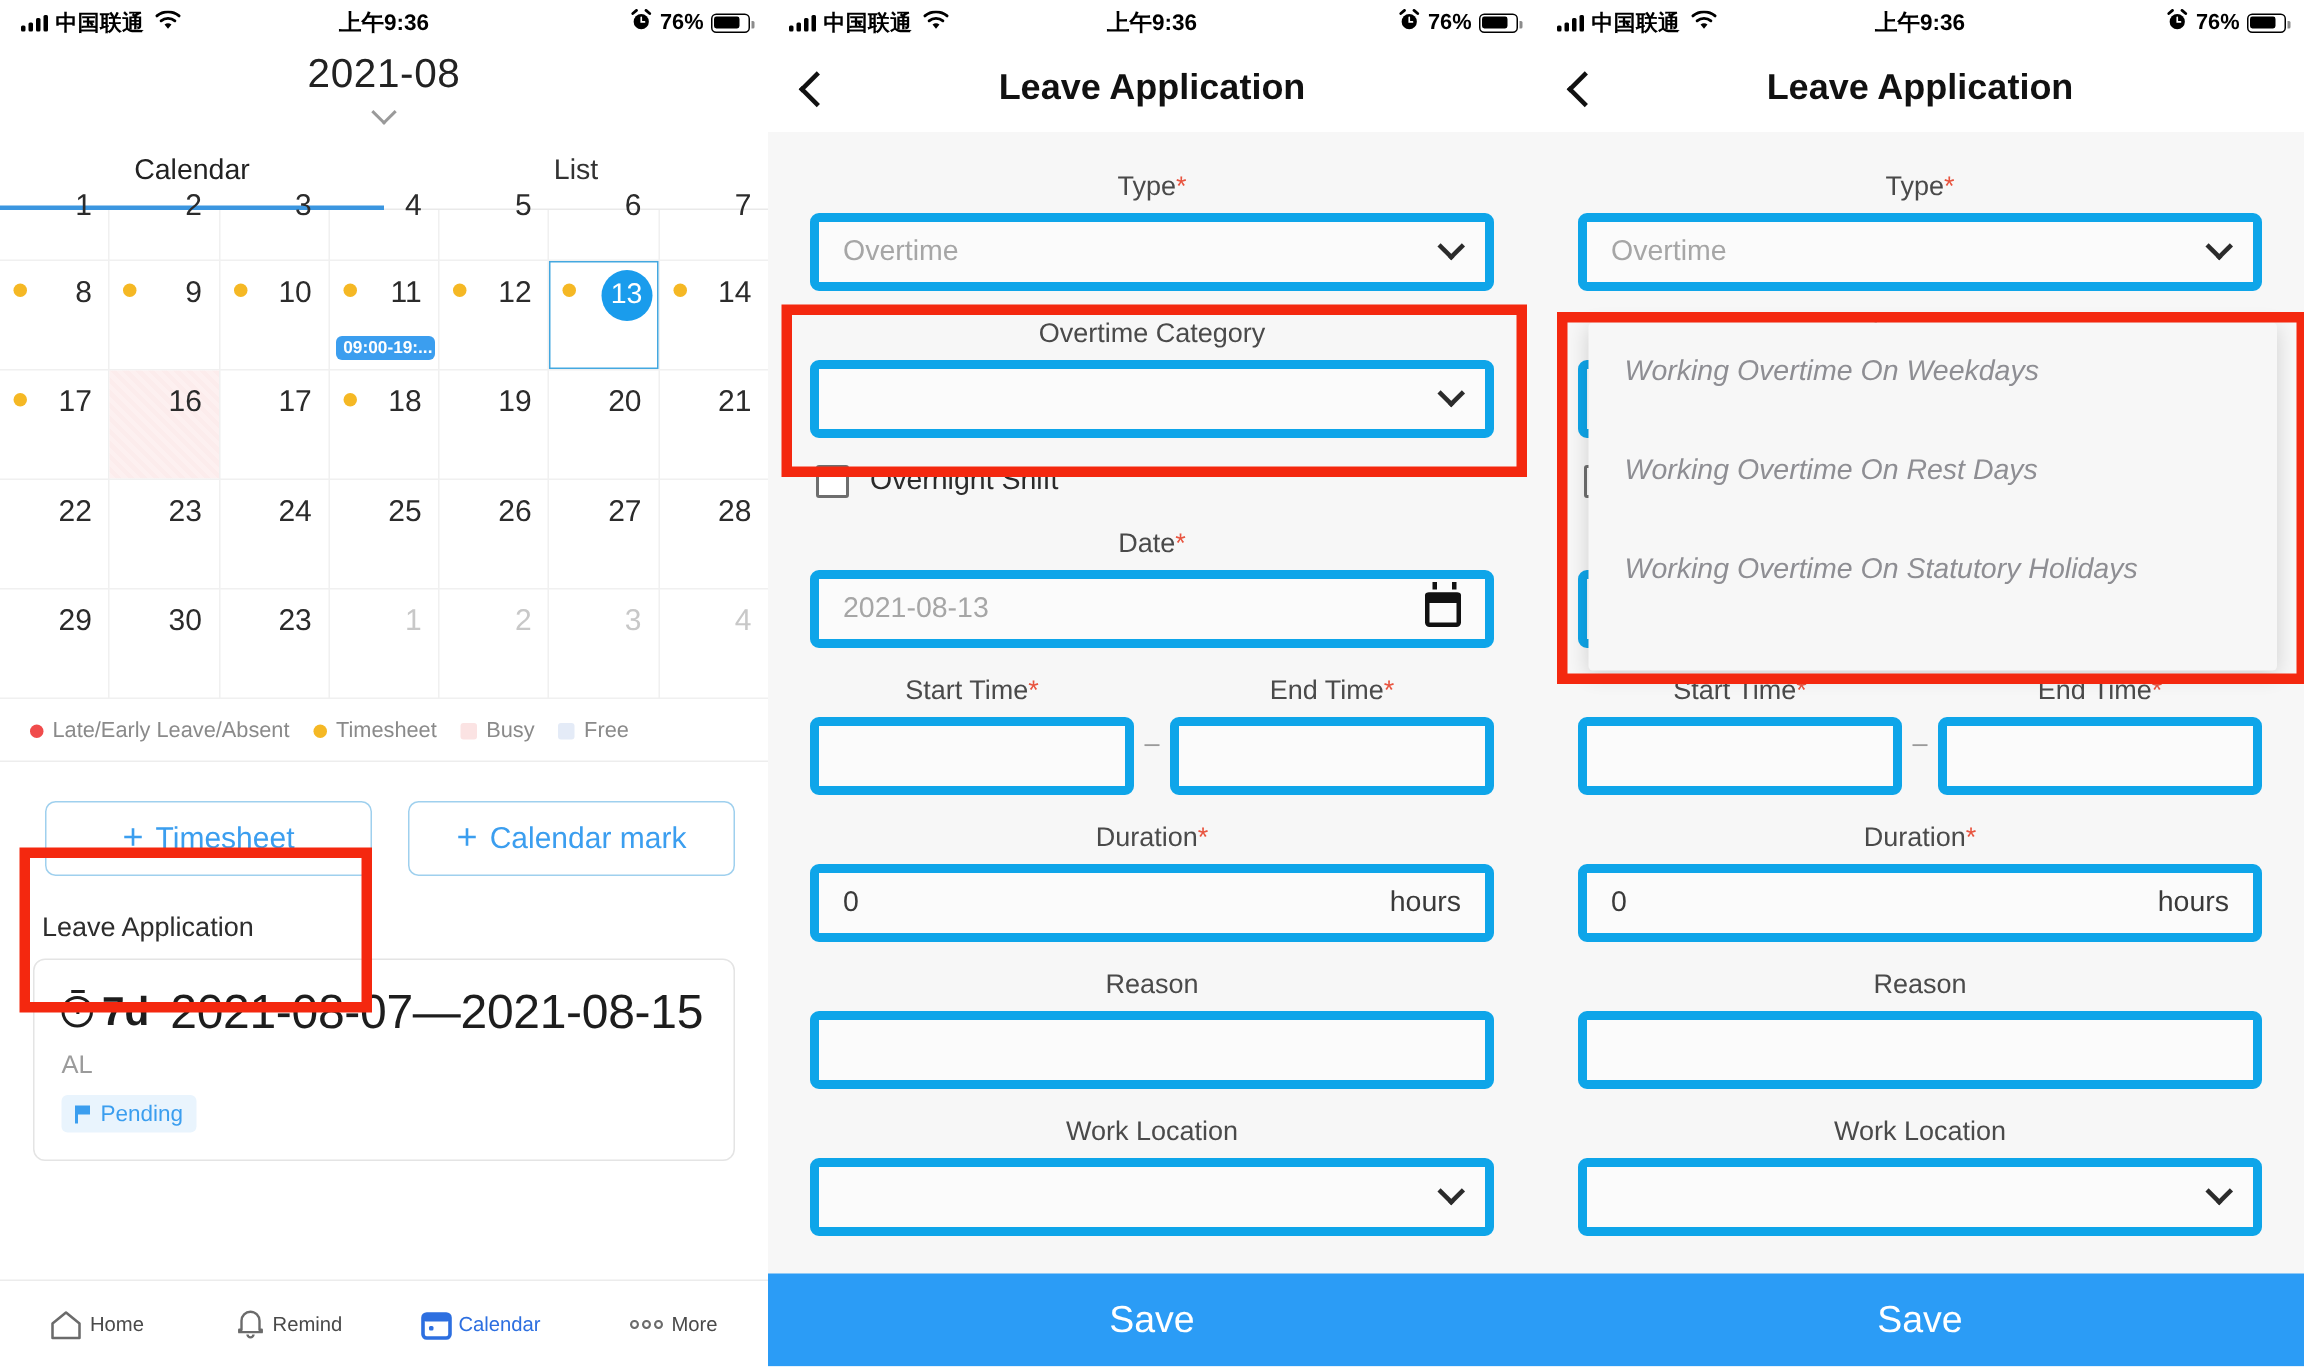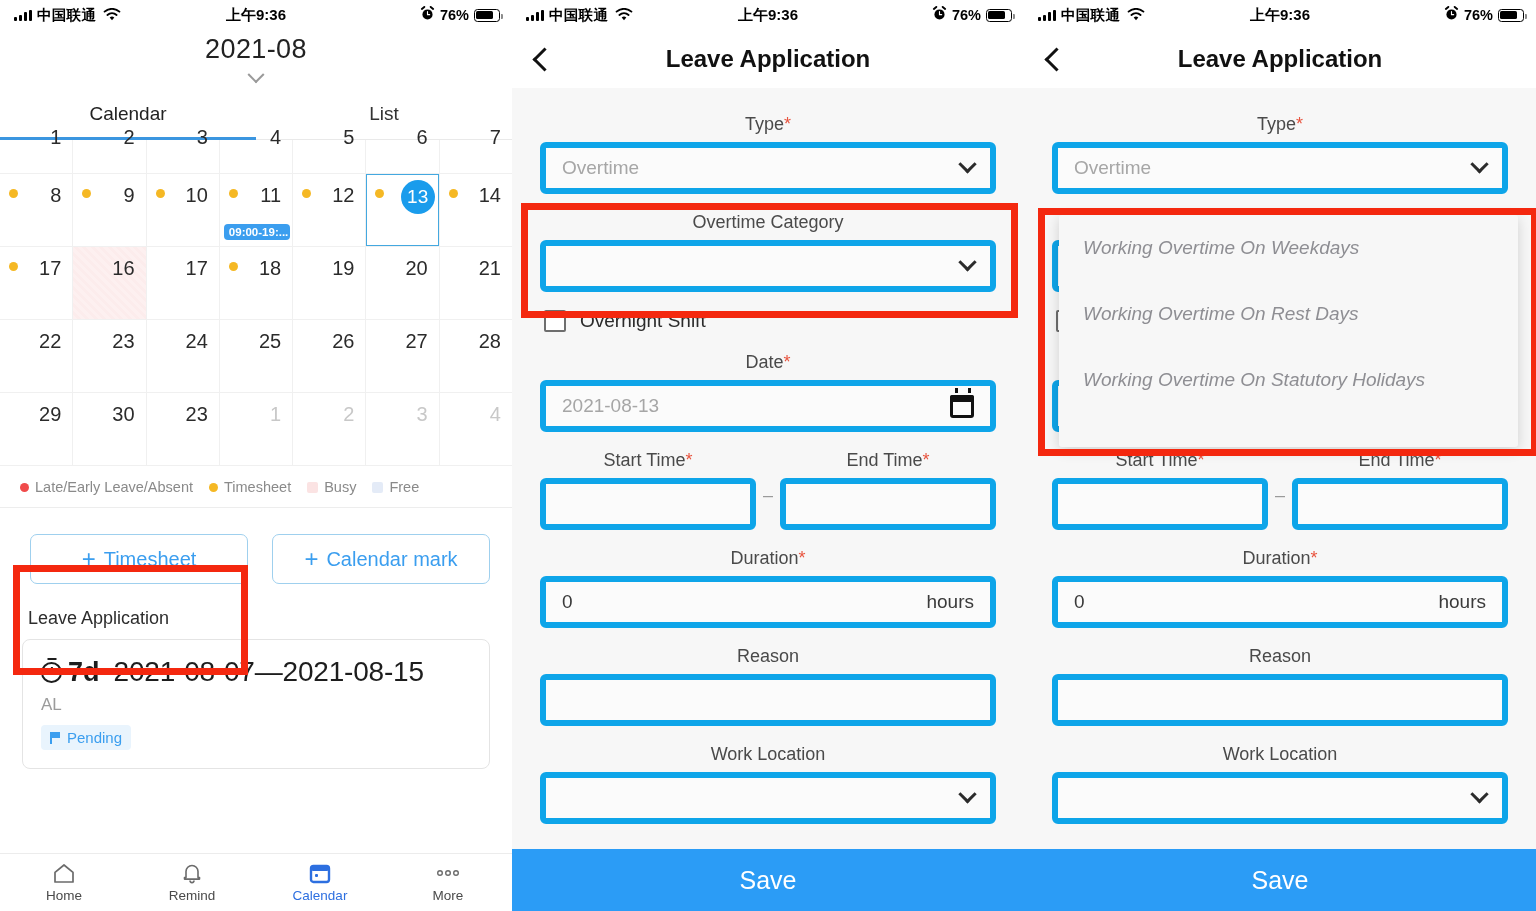--- a/index.html
+++ b/index.html
@@ -74,31 +74,31 @@
              display:flex; align-items:center; justify-content:center; gap:8px; color:#3b9eef; font-size:20px; }
   .act-plus { font-size:24px; line-height:1; font-weight:400; }
 
   .section-label { padding: 12px 0 10px 28px; font-size:18px; color:#2d2d2d; }
   .leave-card { margin: 0 22px 0 22px; border:1px solid #e4e4e4; border-radius:8px; padding:16px 18px 18px 18px; background:#fff; }
   .lc-row1 { display:flex; align-items:center; gap:14px; }
   .lc-days { font-size:27px; font-weight:bold; color:#1d1d1d; display:flex; align-items:center; gap:6px; }
   .timer-ico { width:21px; height:21px; border:2.4px solid #1d1d1d; border-radius:50%; position:relative; }
   .timer-ico::before { content:""; position:absolute; left:50%; top:-6px; width:9px; height:2.4px; background:#1d1d1d; transform:translateX(-50%); }
   .timer-ico::after { content:""; position:absolute; left:50%; top:3px; width:2.2px; height:7px; background:#1d1d1d; transform:translateX(-50%); }
-  .lc-range { font-size:28px; color:#1d1d1d; letter-spacing:-.2px; }
+  .lc-range { font-size:32px; color:#1d1d1d; letter-spacing:-.2px; }
   .lc-type { font-size:17px; color:#9b9b9b; margin-top:7px; }
   .lc-badge { display:inline-flex; align-items:center; gap:6px; margin-top:10px; background:#e9f4fd; color:#3b9eef;
               font-size:15px; padding:4px 9px; border-radius:4px; }
   .flag-ico { width:11px; height:12px; position:relative; }
   .flag-ico::before { content:""; position:absolute; left:0; top:0; width:2px; height:12px; background:#3b9eef; }
   .flag-ico::after { content:""; position:absolute; left:2px; top:0; width:8px; height:6px; background:#3b9eef; }
 
   .tabbar { position:absolute; left:0; bottom:0; width:512px; height:58px; background:#fff; border-top:1px solid #ececec;
             display:flex; }
-  .tb-item { flex:1; display:flex; flex-direction:column; align-items:center; justify-content:center; gap:4px;
+  .tb-item { flex:1; display:flex; flex-direction:row; align-items:center; justify-content:center; gap:4px;
              font-size:13.5px; color:#4a4a4a; }
   .tb-item.active { color:#2d6fe0; }
   .tb-ico { height:22px; display:flex; align-items:center; justify-content:center; }
 
   
   .nav { height:58px; background:#fff; display:flex; align-items:center; position:relative; }
   .nav-back { position:absolute; left:24px; width:17px; height:17px; border-left:3.4px solid #111; border-bottom:3.4px solid #111;
               transform: rotate(45deg); }
   .nav-title { width:100%; text-align:center; font-size:24px; font-weight:bold; color:#111; }
   .form { padding: 26px 28px 0 28px; position:relative; }

